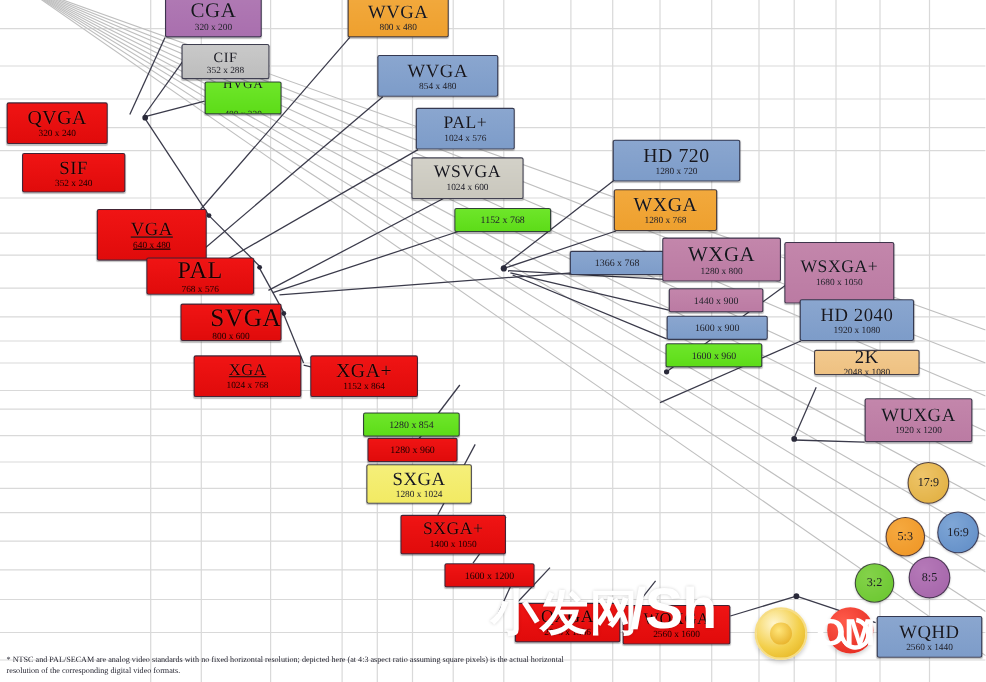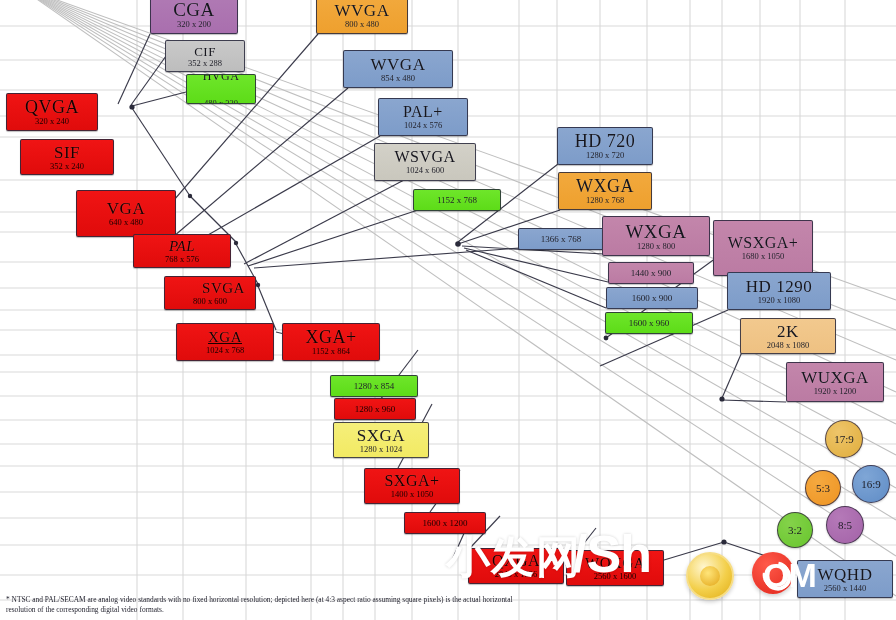--- a/index.html
+++ b/index.html
@@ -100,21 +100,21 @@
     background:radial-gradient(circle at 35% 30%,#ff5a4a,#e0241a);
     box-shadow:0 2px 4px rgba(0,0,0,.2);
   }
   #wm-red:after{
     content:"";position:absolute;left:11px;top:9px;width:20px;height:22px;
     border:4px solid #fff;border-radius:50%;border-top-color:transparent;
     transform:rotate(-35deg);
   }
   #wm-om{
     position:absolute;left:742px;top:556px;font-size:34px;color:#fff;font-weight:700;
-    font-family:"Liberation Sans", sans-serif;letter-spacing:-1px;margin-left:21px;
+    font-family:"Liberation Sans", sans-serif;letter-spacing:-1px;
   }
 </style>
 </head>
 <body>
 
 <div id="stage">
 
   <svg id="bg" viewBox="0 0 896 620" preserveAspectRatio="none">
     <defs>
       <filter id="soft">
@@ -234,30 +234,30 @@
         <div class="sub">480 x 320</div>
       </div>
       <div class="box c-red" style="left: 6px; top: 93px; width: 92px; height: 38px;">
         <div class="nm" style="font-size: 18px;">QVGA</div>
         <div class="sub">320 x 240</div>
       </div>
       <div class="box c-red" style="left: 20px; top: 139px; width: 94px; height: 36px;">
         <div class="nm" style="font-size: 17px;">SIF</div>
         <div class="sub">352 x 240</div>
       </div>
-      <div class="box c-red" style="left: 76px; top: 190px; width: 100px; height: 47px;">
+      <div class="box c-red" style="left: 88px; top: 190px; width: 100px; height: 47px; text-decoration: underline;">
         <div class="nm" style="font-size: 17px;">VGA</div>
         <div class="sub">640 x 480</div>
       </div>
       <div class="box c-red" style="left: 133px; top: 234px; width: 98px; height: 34px;">
-        <div class="nm" style="font-size: 15px; font-style: italic;">PAL</div>
+        <div class="nm" style="font-size: 22px;">PAL</div>
         <div class="sub">768 x 576</div>
       </div>
       <div class="box c-red" style="left: 164px; top: 276px; width: 92px; height: 34px;">
-        <div class="nm" style="font-size: 15px; margin-left: 27px;">SVGA</div>
+        <div class="nm" style="font-size: 23px; margin-left: 27px;">SVGA</div>
         <div class="sub">800 x 600</div>
       </div>
       <div class="box c-red" style="left: 176px; top: 323px; width: 98px; height: 38px;">
         <div class="nm" style="font-size: 15px; text-decoration: underline;">XGA</div>
         <div class="sub">1024 x 768</div>
       </div>
       <div class="box c-red" style="left: 282px; top: 323px; width: 98px; height: 38px;">
         <div class="nm" style="font-size: 18px;">XGA+</div>
         <div class="sub">1152 x 864</div>
       </div>
@@ -276,21 +276,21 @@
       <div class="box c-silver" style="left: 374px; top: 143px; width: 102px; height: 38px;">
         <div class="nm" style="font-size: 16px;">WSVGA</div>
         <div class="sub">1024 x 600</div>
       </div>
       <div class="box c-green only" style="left: 413px; top: 189px; width: 88px; height: 22px;">
         <div class="sub">1152 x 768</div>
       </div>
       <div class="box c-blue only" style="left: 518px; top: 228px; width: 86px; height: 22px;">
         <div class="sub">1366 x 768</div>
       </div>
-      <div class="box c-blue" style="left: 557px; top: 127px; width: 96px; height: 38px;">
+      <div class="box c-blue" style="left: 557px; top: 127px; width: 116px; height: 38px;">
         <div class="nm" style="font-size: 18px;">HD 720</div>
         <div class="sub">1280 x 720</div>
       </div>
       <div class="box c-orange" style="left: 558px; top: 172px; width: 94px; height: 38px;">
         <div class="nm" style="font-size: 18px;">WXGA</div>
         <div class="sub">1280 x 768</div>
       </div>
       <div class="box c-magenta" style="left: 602px; top: 216px; width: 108px; height: 40px;">
         <div class="nm" style="font-size: 19px;">WXGA</div>
         <div class="sub">1280 x 800</div>
@@ -302,24 +302,24 @@
         <div class="sub">1600 x 900</div>
       </div>
       <div class="box c-green only" style="left: 605px; top: 312px; width: 88px; height: 22px;">
         <div class="sub">1600 x 960</div>
       </div>
       <div class="box c-magenta" style="left: 713px; top: 220px; width: 100px; height: 56px;">
         <div class="nm" style="font-size: 16px;">WSXGA+</div>
         <div class="sub">1680 x 1050</div>
       </div>
       <div class="box c-blue" style="left: 727px; top: 272px; width: 104px; height: 38px;">
-        <div class="nm" style="font-size: 17px;">HD 1290</div>
+        <div class="nm" style="font-size: 17px;">HD 2040</div>
         <div class="sub">1920 x 1080</div>
       </div>
-      <div class="box c-tan" style="left: 740px; top: 318px; width: 96px; height: 36px;">
+      <div class="box c-tan" style="left: 740px; top: 318px; width: 96px; height: 23px;">
         <div class="nm" style="font-size: 17px;">2K</div>
         <div class="sub">2048 x 1080</div>
       </div>
       <div class="box c-magenta" style="left: 786px; top: 362px; width: 98px; height: 40px;">
         <div class="nm" style="font-size: 17px;">WUXGA</div>
         <div class="sub">1920 x 1200</div>
       </div>
       <div class="box c-green only" style="left: 330px; top: 375px; width: 88px; height: 22px;">
         <div class="sub">1280 x 854</div>
       </div>

